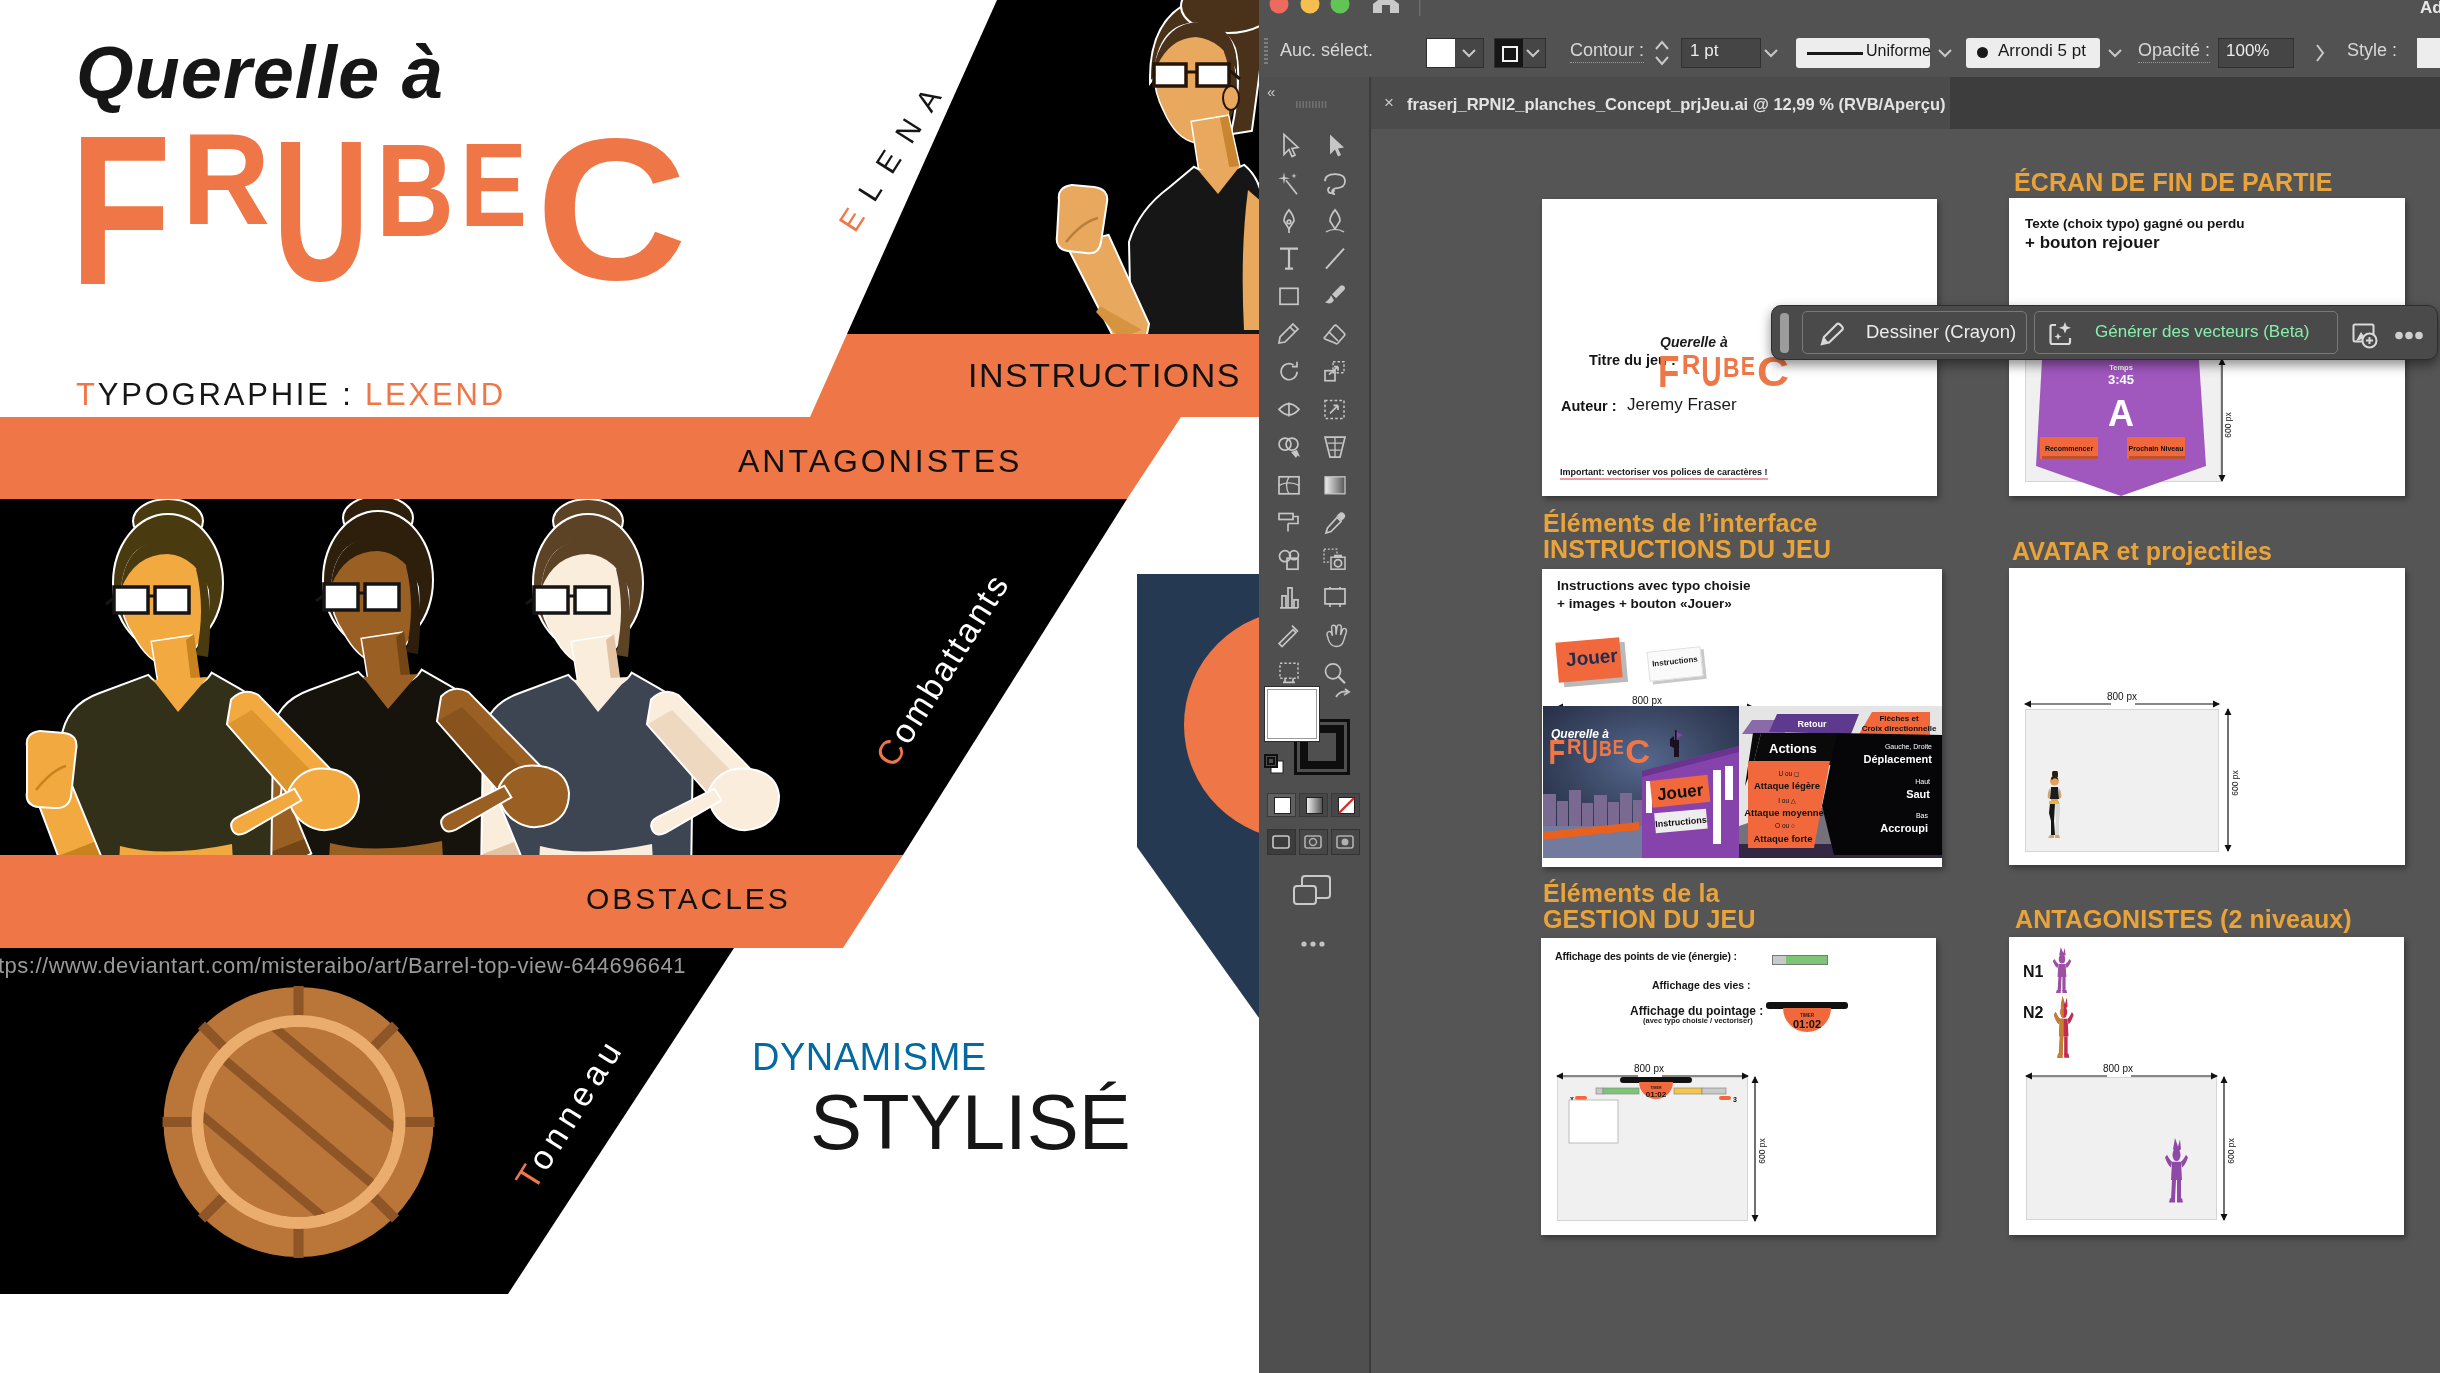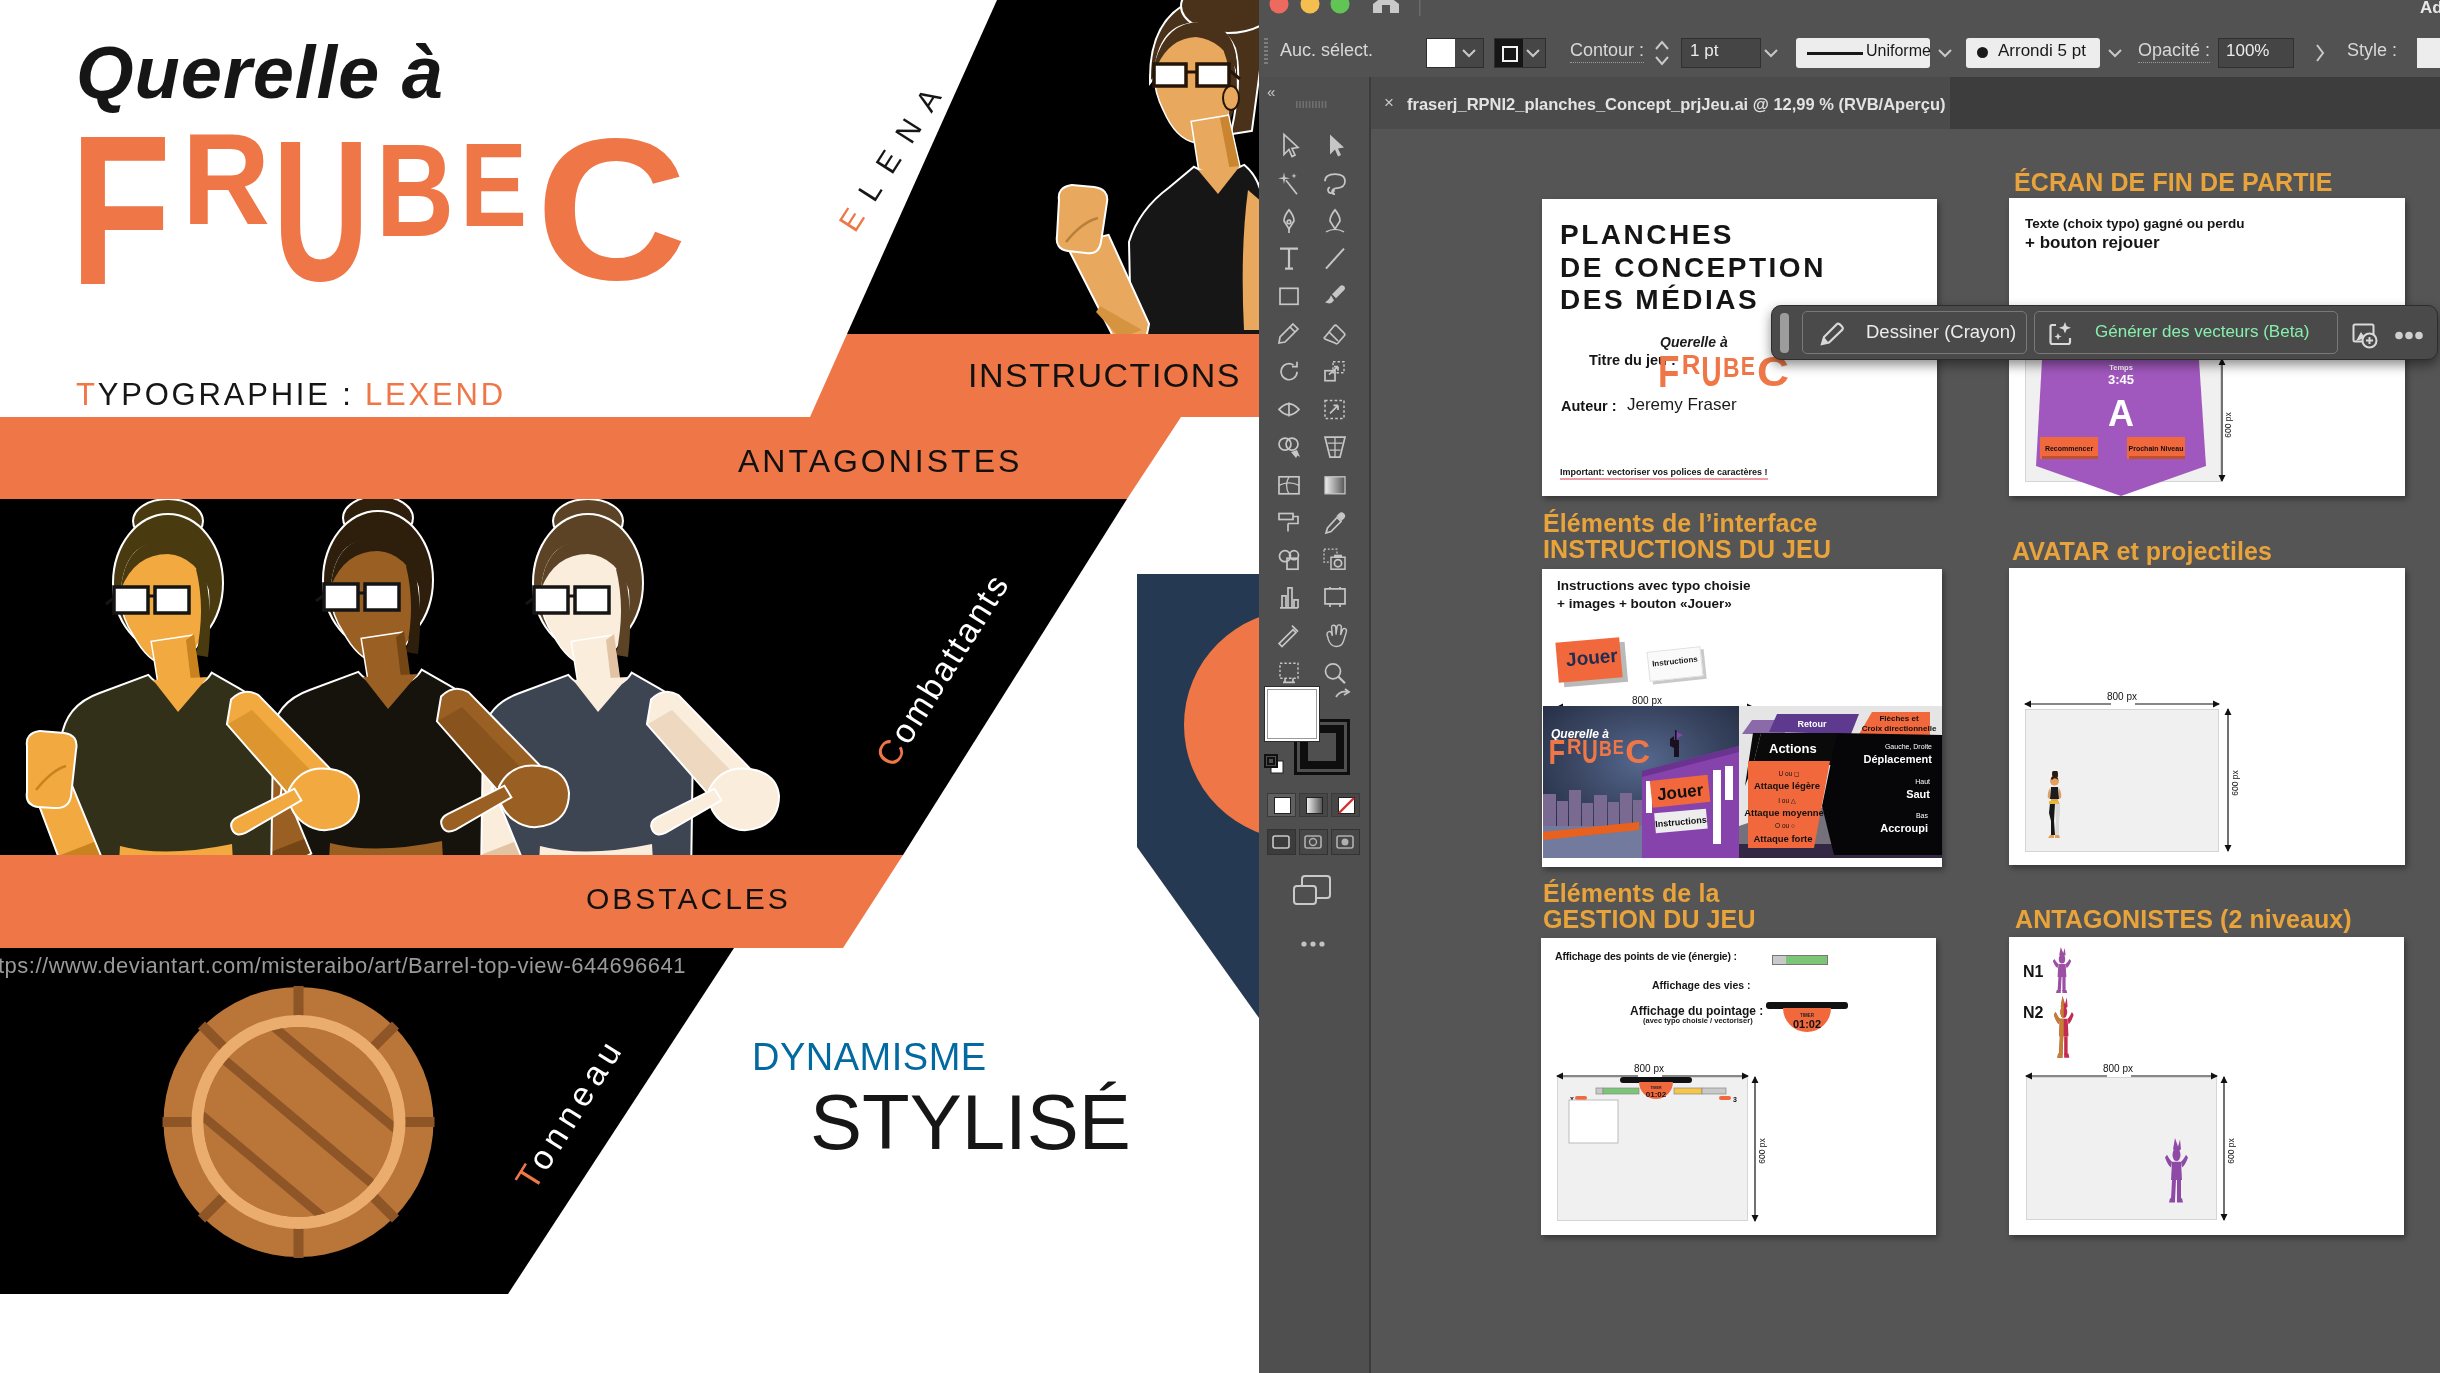--- a/index.html
+++ b/index.html
@@ -421,21 +421,20 @@
 
     <div class="goldlbl" style="left:755px;top:168px;">ÉCRAN DE FIN DE PARTIE</div>
     <div class="goldlbl" style="left:284px;top:509px;">Éléments de l’interface</div>
     <div class="goldlbl" style="left:284px;top:535px;">INSTRUCTIONS DU JEU</div>
     <div class="goldlbl" style="left:753px;top:537px;">AVATAR et projectiles</div>
     <div class="goldlbl" style="left:284px;top:879px;">Éléments de la</div>
     <div class="goldlbl" style="left:284px;top:905px;">GESTION DU JEU</div>
     <div class="goldlbl" style="left:756px;top:905px;">ANTAGONISTES (2 niveaux)</div>
 
     <div class="board" id="a1" style="left:283px;top:199px;width:395px;height:297px;">
-      <div class="bt" style="left:18px;top:20px;font-size:28px;line-height:32.5px;font-weight:800;letter-spacing:2.5px;">PLANCHES<br>DE CONCEPTION<br>DES MÉDIAS</div>
       <div class="bt" style="left:19px;top:153px;font-size:14.5px;margin-left:28px;">Titre du jeu :</div>
       <div class="abs" style="left:118px;top:135px;font-size:14px;font-style:italic;font-weight:600;color:#1a1a1a;">Querelle à</div>
       <svg class="abs" style="left:100px;top:128px;" width="150" height="65">
           <g transform="scale(0.212) translate(6,-570)" fill="#EF7747" font-family="Liberation Sans" font-weight="700">
         <text x="70" y="854" font-size="213" textLength="101" lengthAdjust="spacingAndGlyphs">F</text>
         <text x="182" y="794" font-size="130" textLength="88" lengthAdjust="spacingAndGlyphs">R</text>
         <text x="273" y="850" font-size="201" textLength="96" lengthAdjust="spacingAndGlyphs">U</text>
         <text x="376" y="806" font-size="132" textLength="78" lengthAdjust="spacingAndGlyphs">B</text>
         <text x="460" y="796" font-size="118" textLength="67" lengthAdjust="spacingAndGlyphs">E</text>
         <text x="536" y="849" font-size="203" textLength="151" lengthAdjust="spacingAndGlyphs">C</text>

